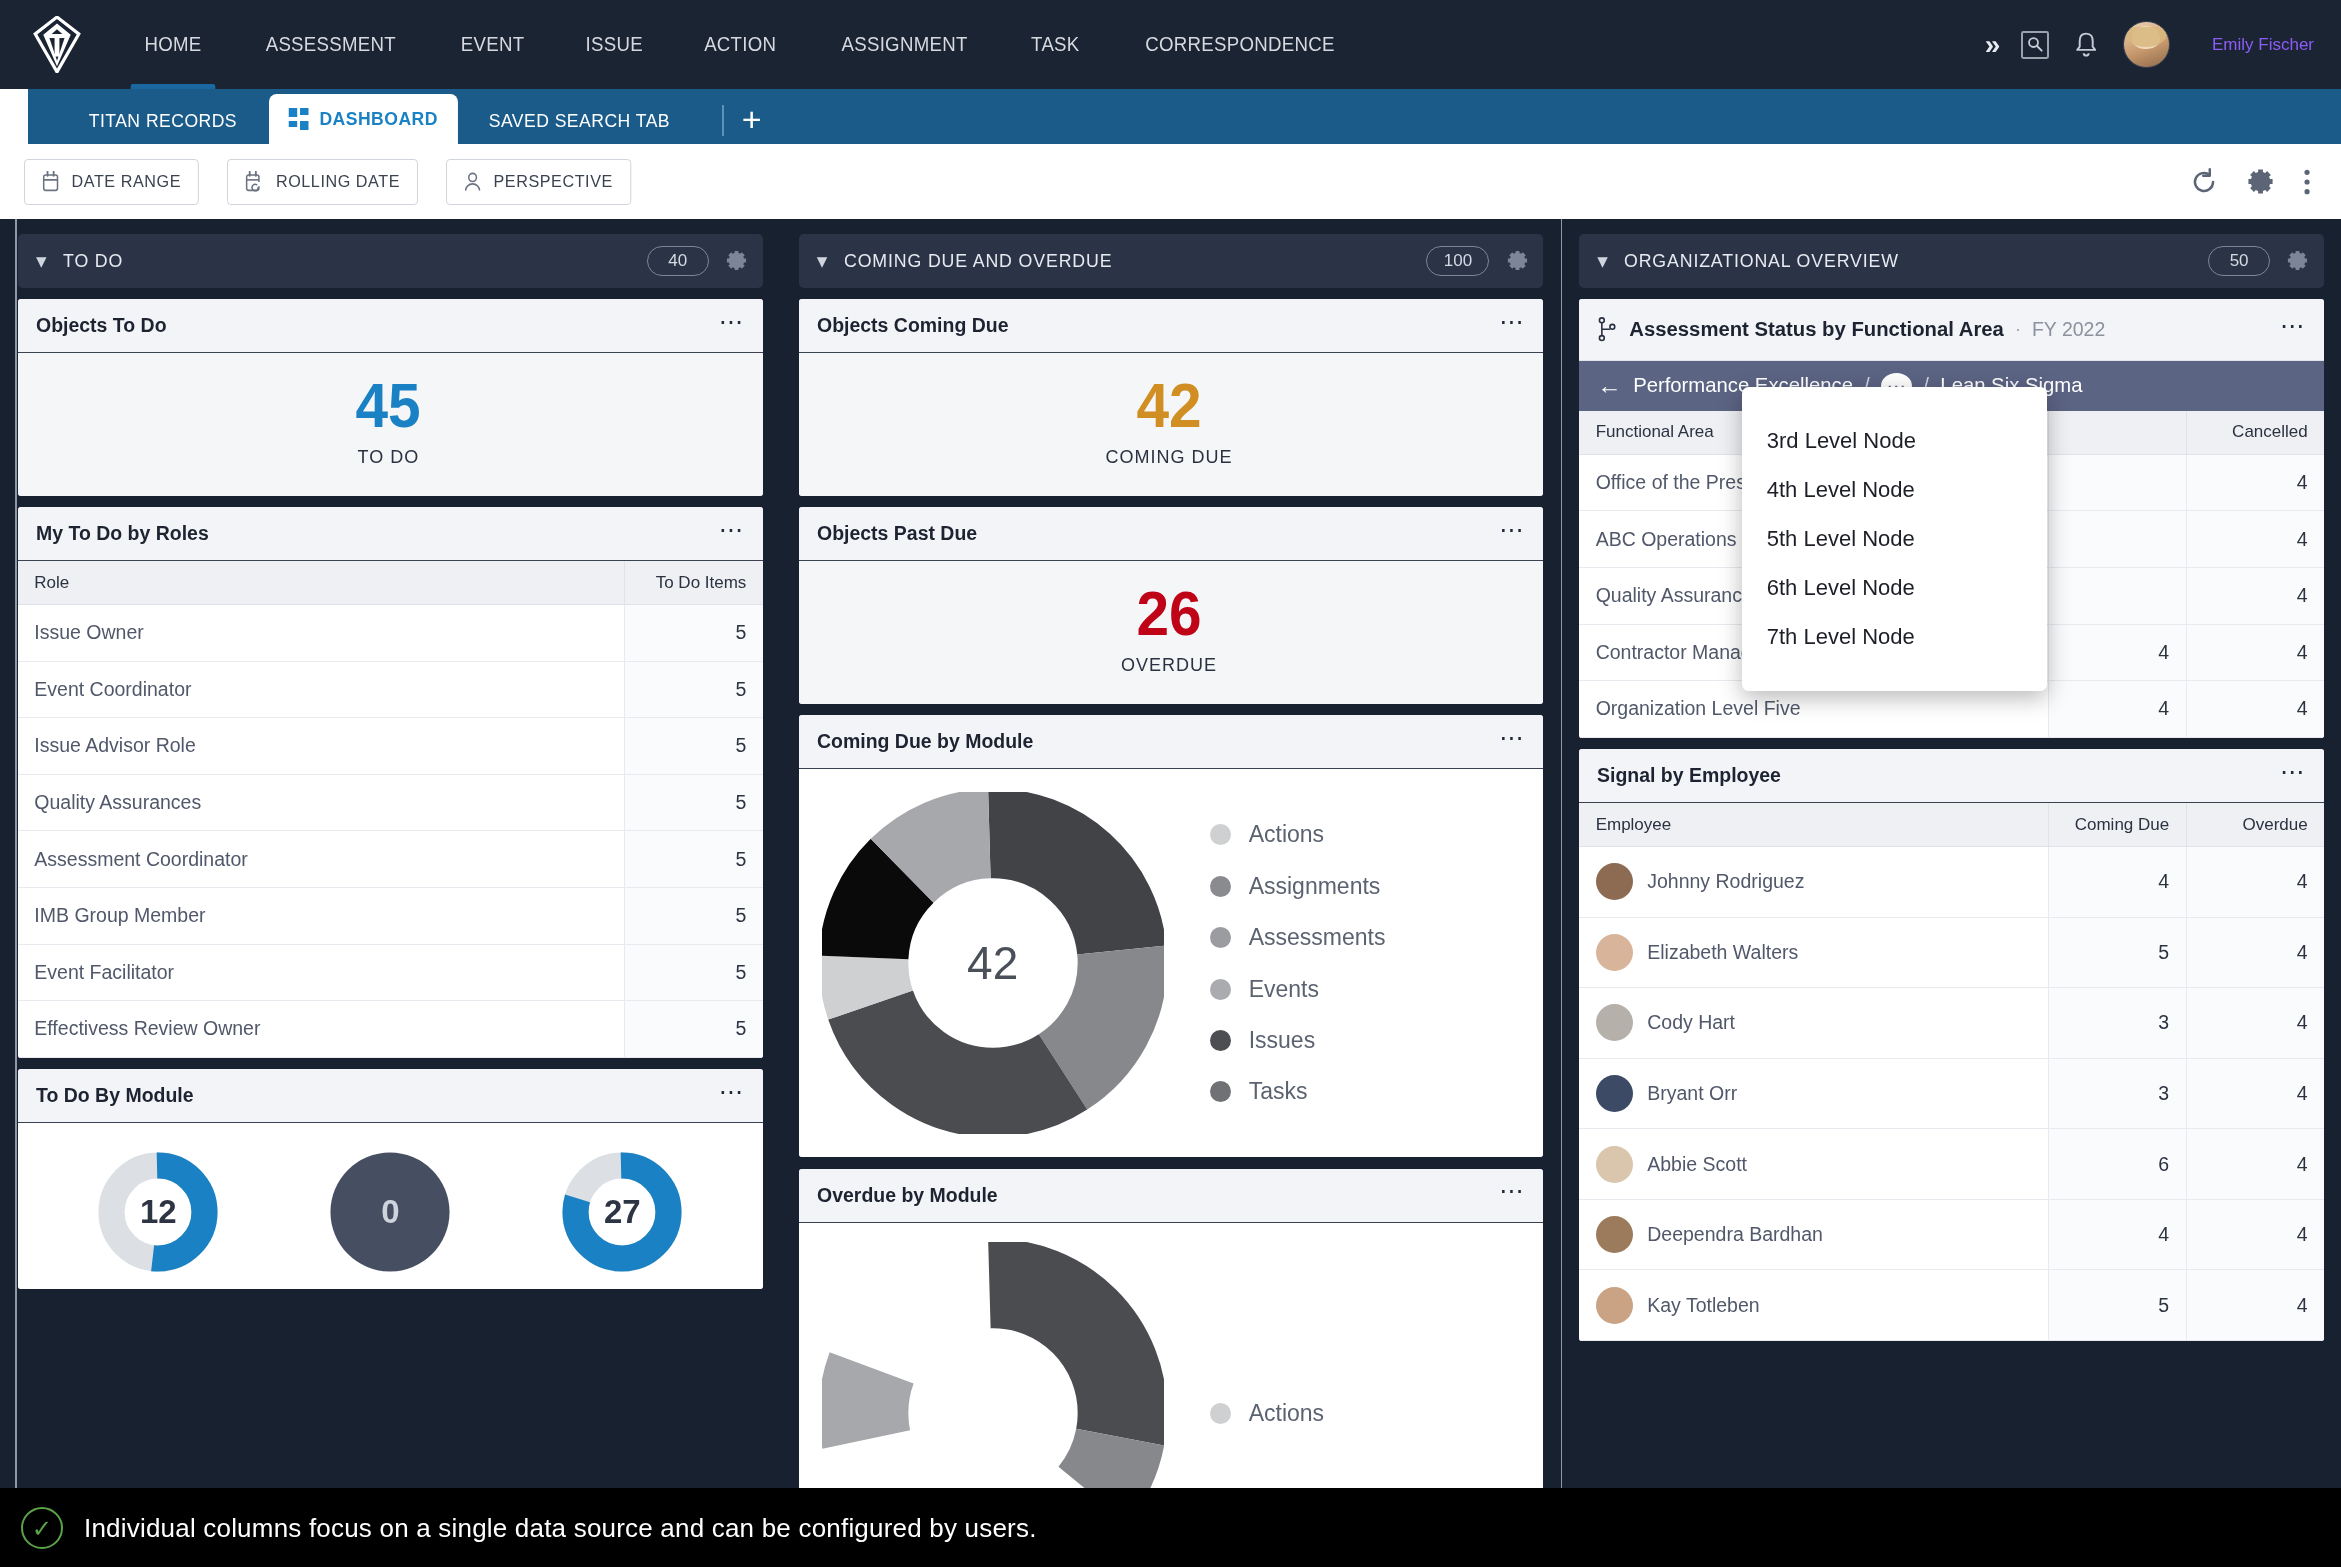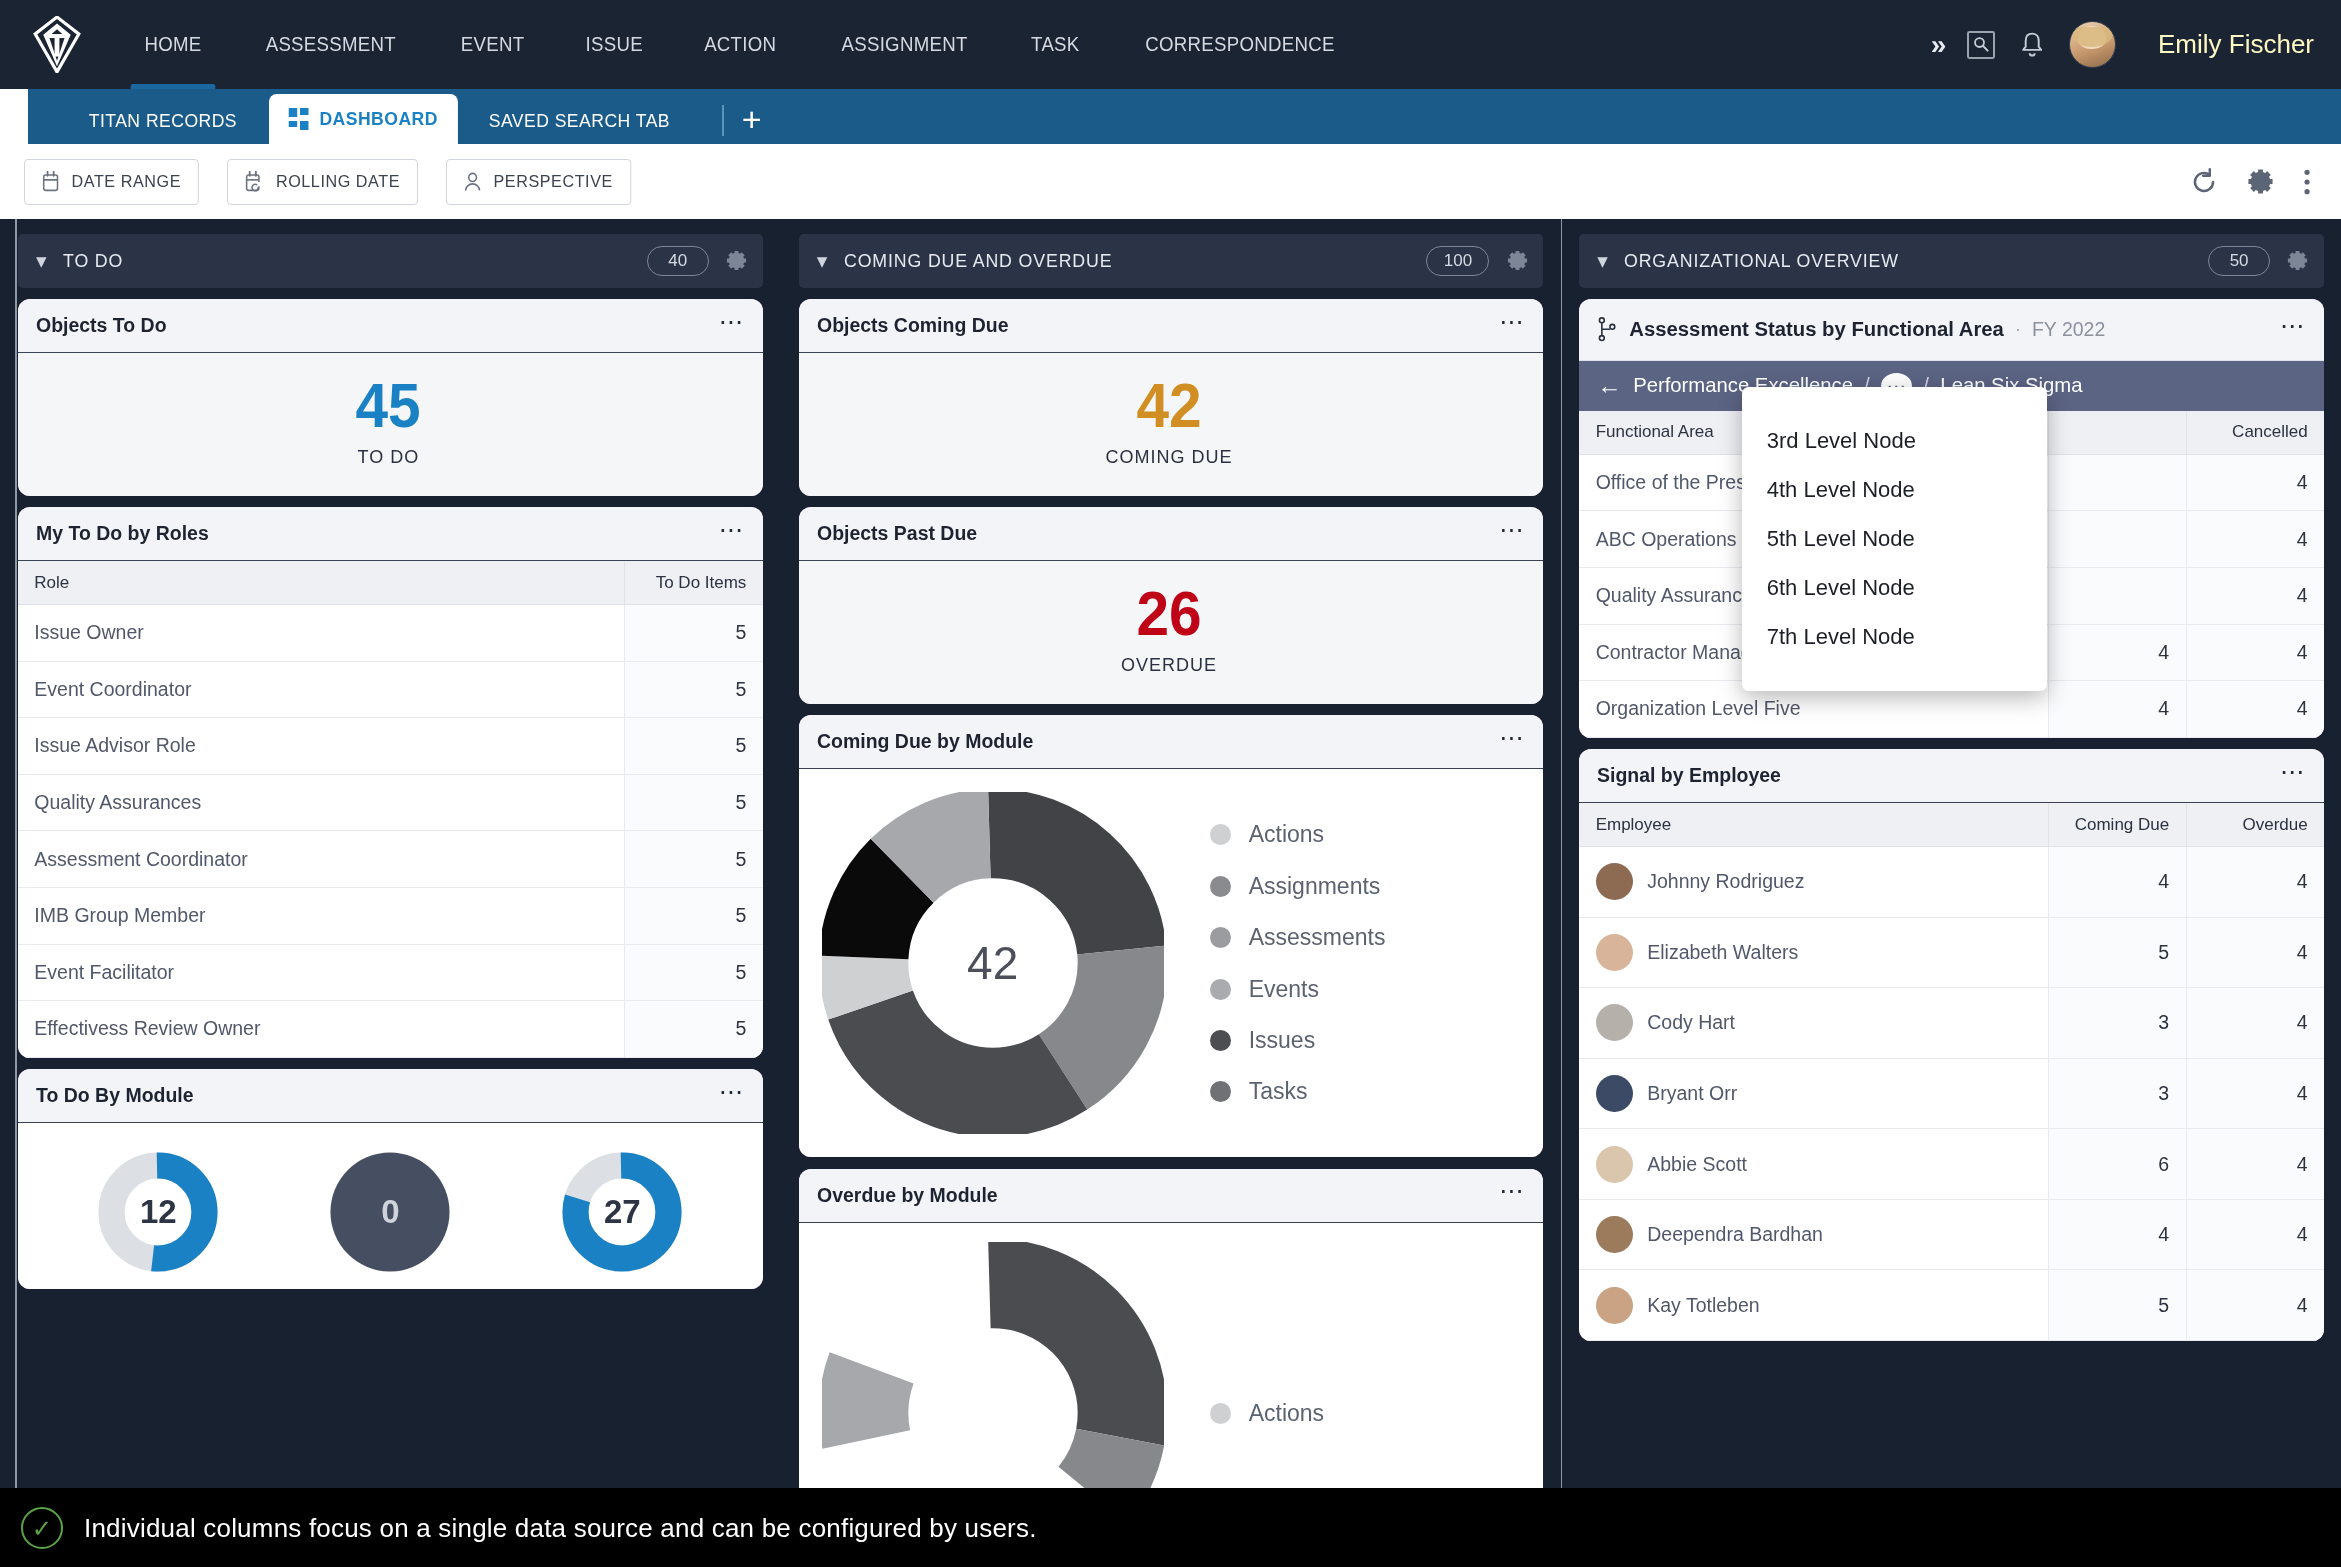--- a/index.html
+++ b/index.html
@@ -37,21 +37,21 @@
     display: flex; align-items: center; justify-content: center; }
   .avatar-top {
     width: 47px; height: 47px; border-radius: 50%; overflow: hidden; flex: none;
     background: linear-gradient(160deg,#e8c9a8 10%,#c99a6e 55%,#8d6a4a 100%);
     position: relative; border: 0.8px solid #3a4454;
   }
   .avatar-top::before { content:""; position:absolute; left:18%; top:8%; width:64%; height:52%;
     border-radius:50% 50% 45% 45%; background:#f0d9bc; }
   .avatar-top::after { content:""; position:absolute; left:4%; top:-6%; width:92%; height:62%;
     border-radius:50%; background:#d9b77e; clip-path: polygon(0 28%,100% 28%,100% 100%,0 100%); opacity:.85;}
-  .user-name { color: #fef9c3; font-size: 26px; margin-left: 18px; white-space: nowrap; }
+  .user-name { color: #8b5cf6; font-size: 17px; margin-left: 18px; white-space: nowrap; }
 
   
   .tabbar { height: 55px; background: #1a5b8a; display: flex; align-items: flex-end; flex: 0 0 55px; padding-left: 41px; margin-left: 28px; }
   .tab {
     height: 47px; display: flex; align-items: center; gap: 11.4px; padding: 0 21px;
     color: #ffffff; font-size: 18.7px; letter-spacing: 0.5px; cursor: pointer; white-space: nowrap;
     font-family: "Liberation Sans Narrow", "Liberation Sans", sans-serif;
     transform: scaleX(.94); transform-origin: left center;
   }
   .tab.active {
@@ -92,21 +92,21 @@
     background: #2b3346; border-radius: 4.9px; height: 54px; display: flex; align-items: center;
     padding: 0 14.6px 0 18px; gap: 16.3px; flex: none;
   }
   .col-head .chev { color: #cfd4dd; font-size: 21px; line-height: 1; }
   .col-title { color: #e7eaf0; font-size: 18.7px; letter-spacing: 0.9px; flex: 1;
     font-family: "Liberation Sans Narrow","Liberation Sans",sans-serif; transform: scaleX(.95); transform-origin:left; }
   .pill { border: 1.2px solid #7d8697; border-radius: 16.3px; color: #d5dae3; font-size: 17px;
     padding: 4.1px 16.3px; min-width: 62px; text-align: center; }
   .gear { color: #7d8697; display: flex; }
 
-  .card { background: #f0abfc; border-radius: 12px; flex: none; overflow: hidden; }
+  .card { background: #f0abfc; border-radius: 3px; flex: none; overflow: hidden; }
   .card-head {
     background: #f2f4f8; height: 54px; display: flex; align-items: center; padding: 0 18px;
     border-bottom: 1.6px solid #3b4352; gap: 8.1px;
   }
   .card-title { font-size: 20.3px; color: #1d2330; font-weight: 700; flex: 1;
     font-family: "Liberation Sans Narrow","Liberation Sans",sans-serif; transform: scaleX(.96); transform-origin:left;}
   .dots { color: #20293a; font-size: 24.4px; letter-spacing: 1.6px; line-height: .4; cursor: pointer; padding-bottom: 8.1px;}
 
   .kpi { background: #f5f6f8; padding: 21px 4px 28px 0; text-align: center; }
   .kpi .num { font-size: 63px; font-weight: 700; line-height: 1;

